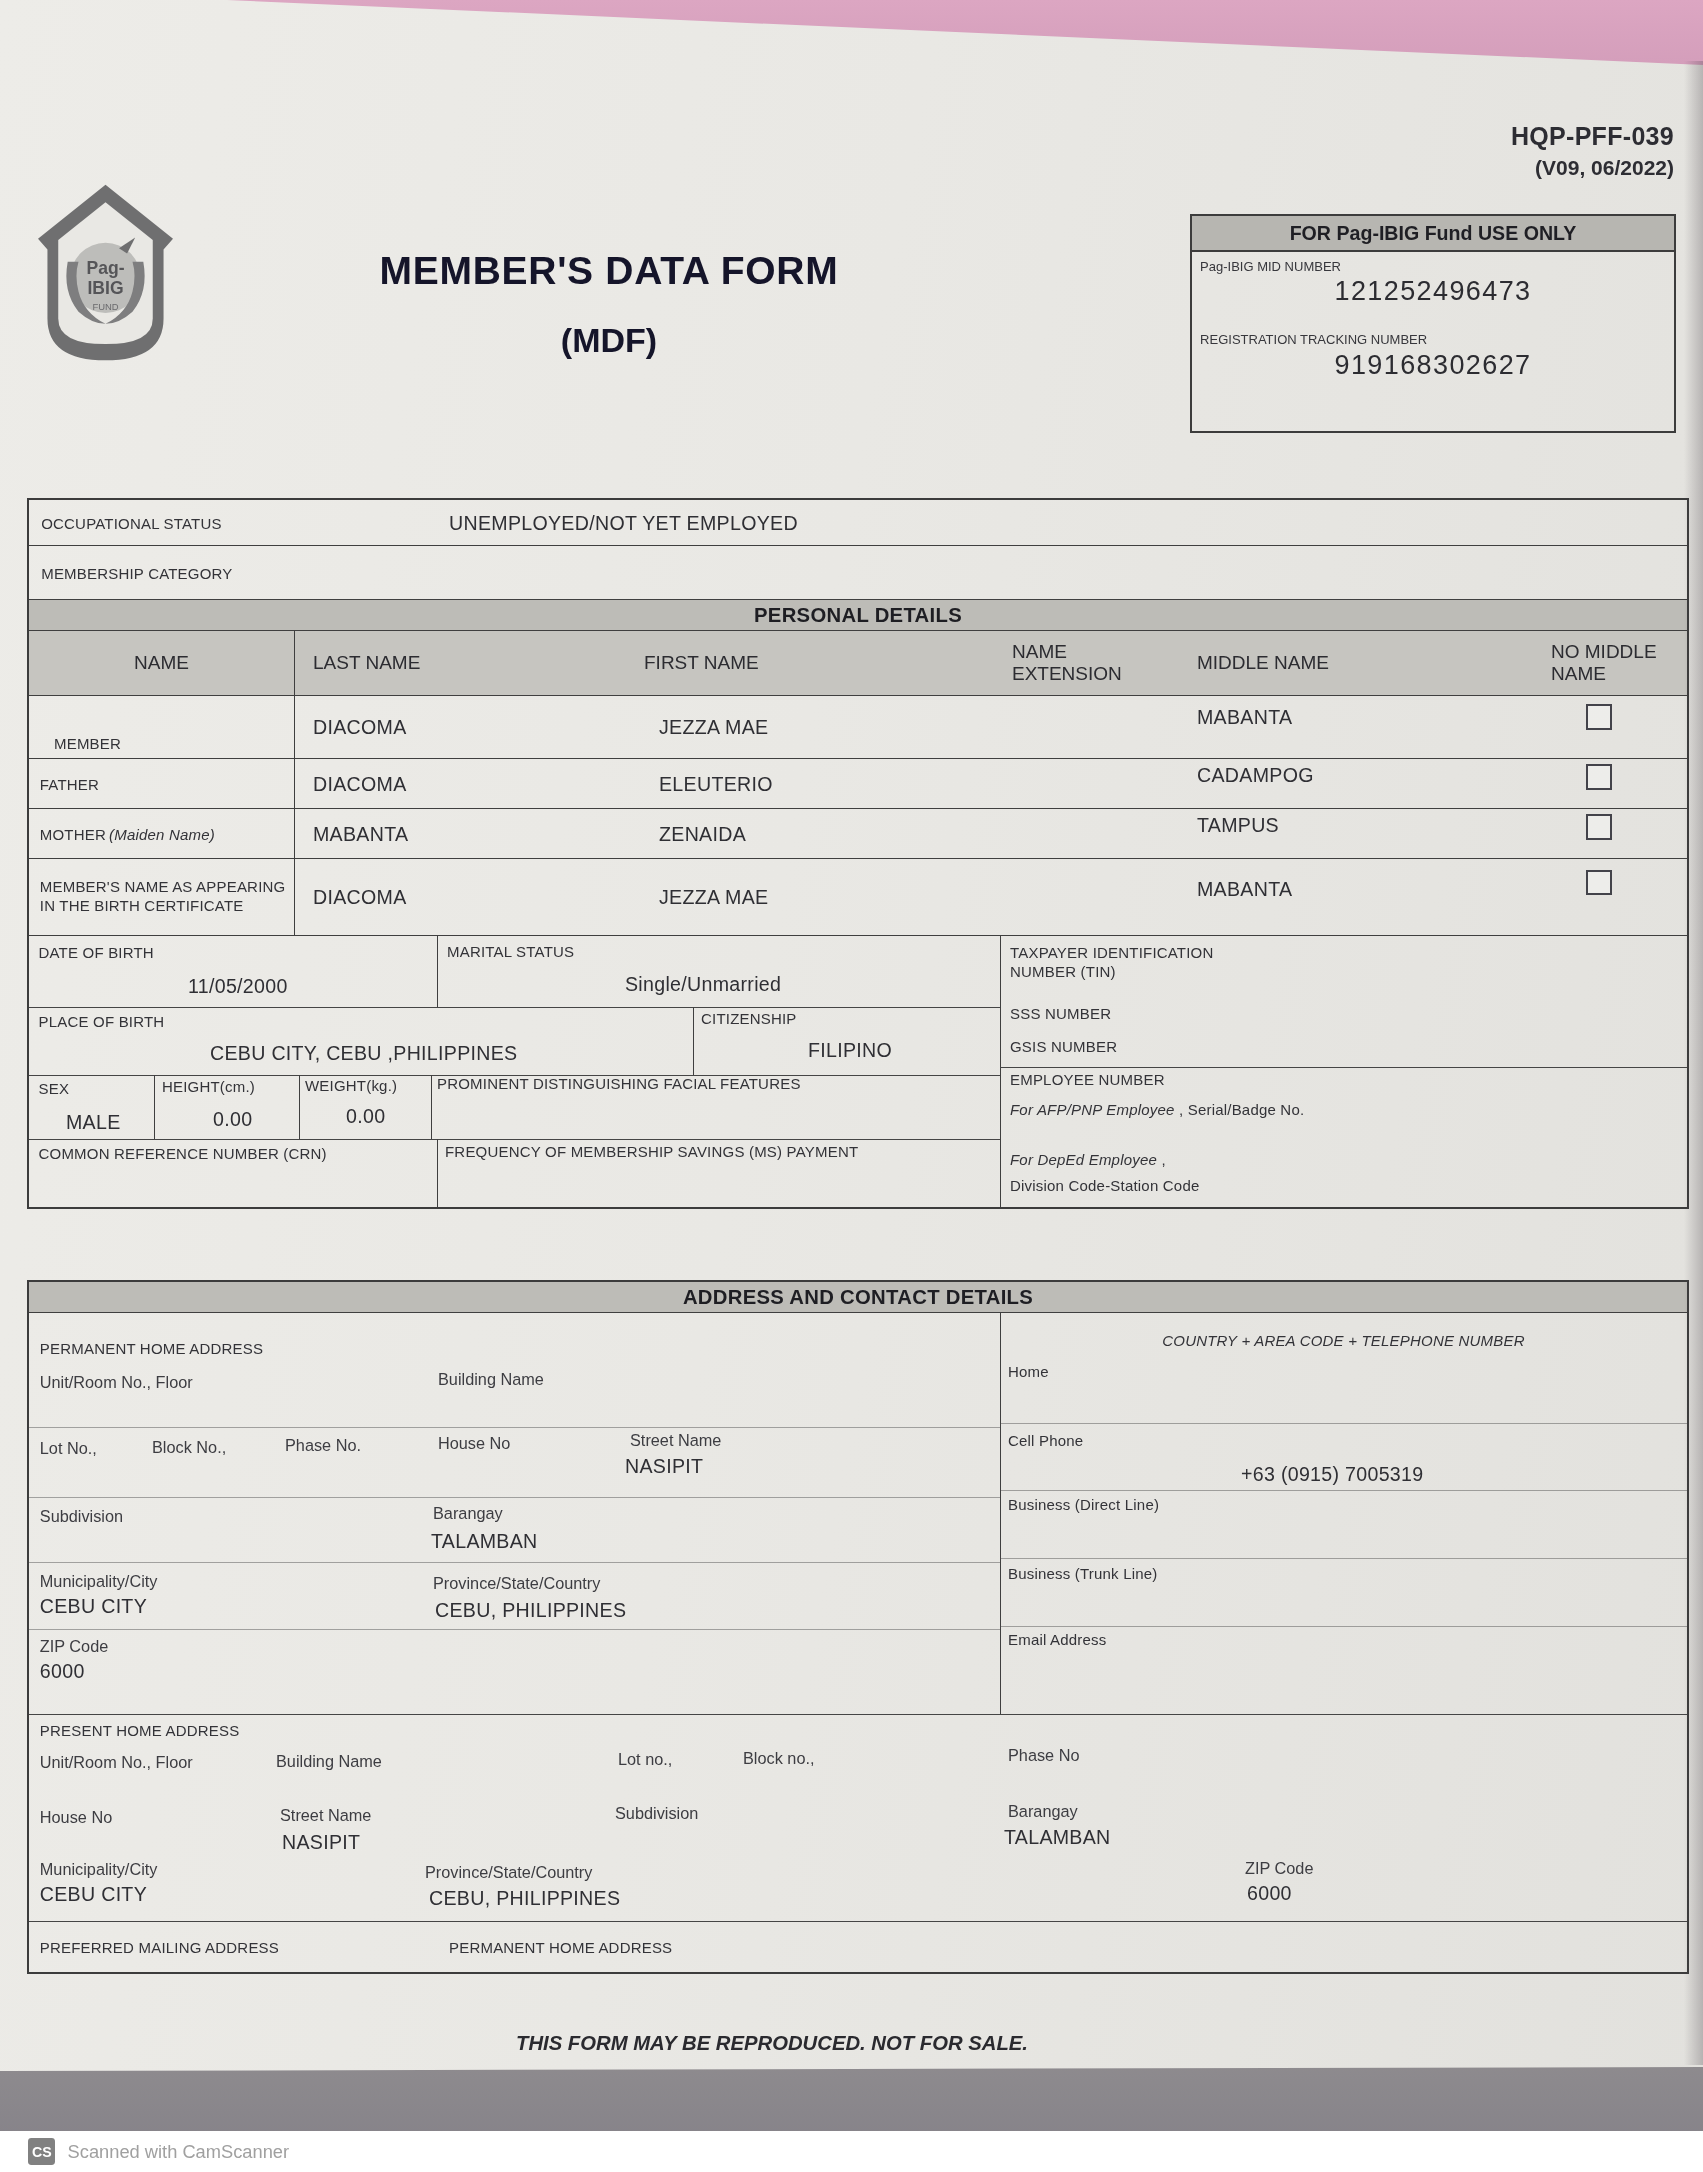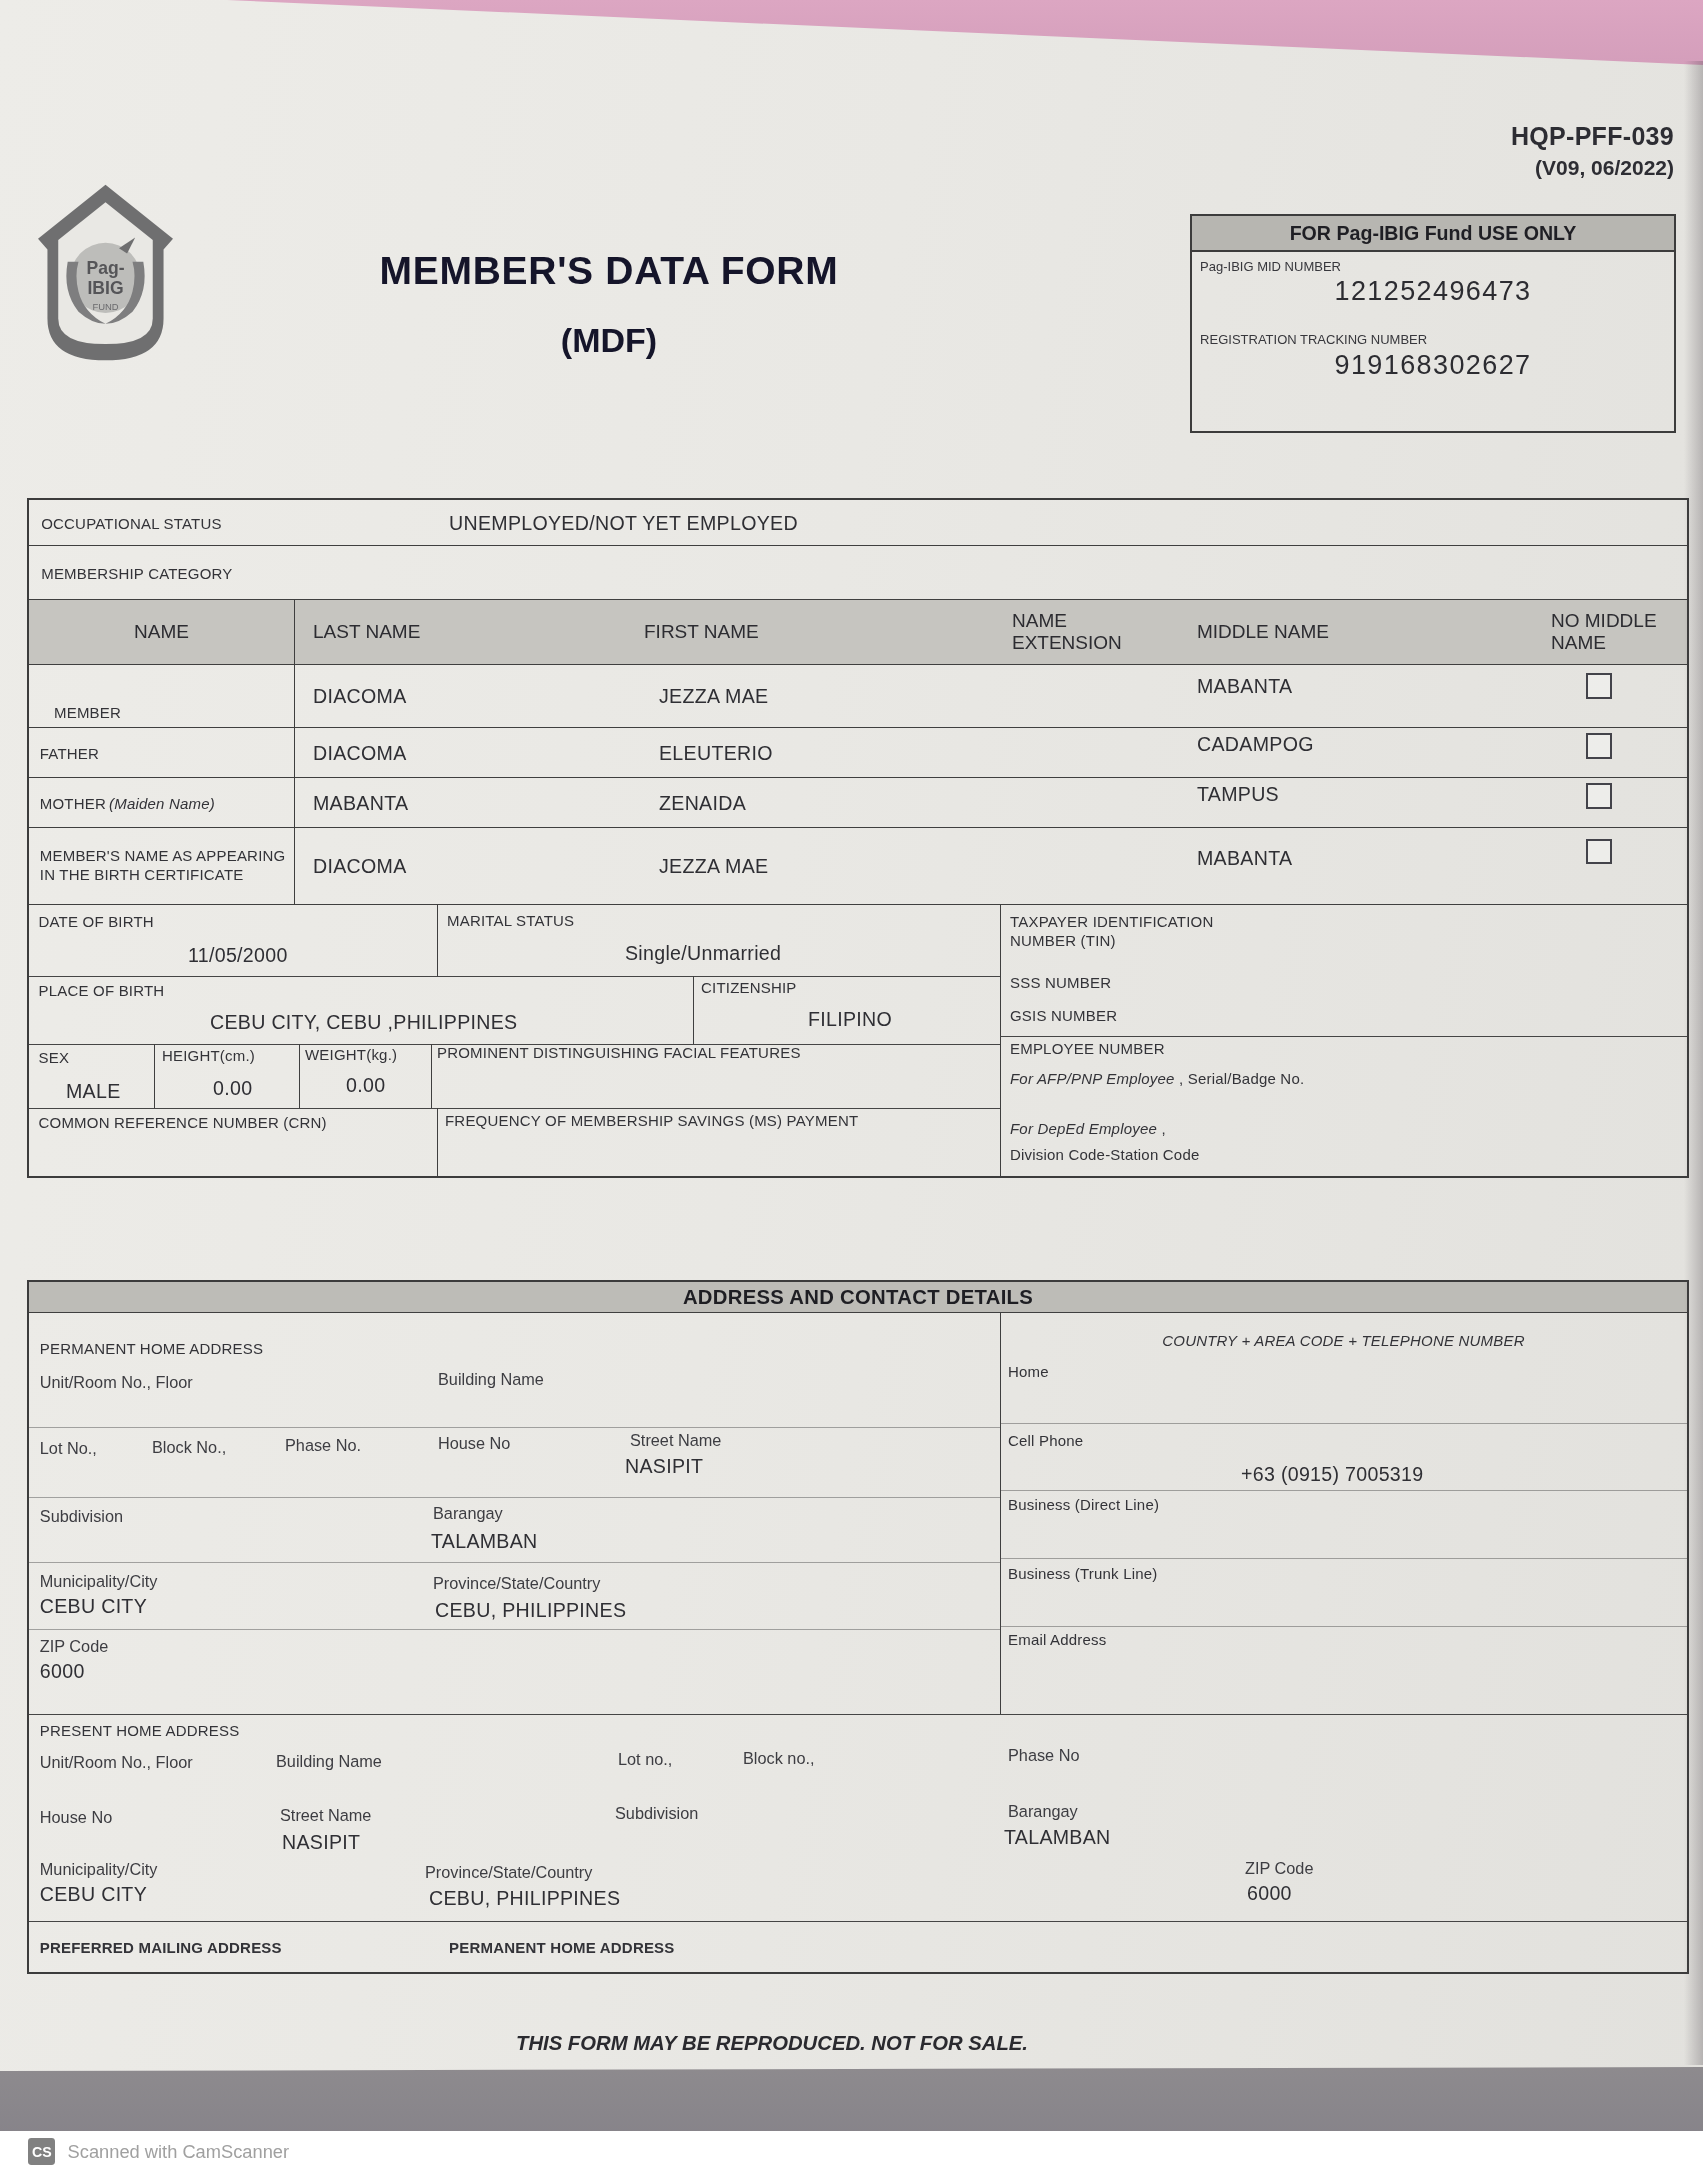--- a/index.html
+++ b/index.html
@@ -98,20 +98,21 @@
       <div class="row" style="height:45px;">
         <span class="abs vmid lbl" style="left:12.2px;">OCCUPATIONAL STATUS</span>
         <span class="abs vmid val" style="left:420px;">UNEMPLOYED/NOT YET EMPLOYED</span>
       </div>
 
       <div class="row" style="height:53px;">
         <span class="abs vmid lbl" style="left:12.2px;">MEMBERSHIP CATEGORY</span>
         <span class="abs vmid val" style="left:420px;"></span>
       </div>
 
+      <div class="graybar">PERSONAL DETAILS</div>
 
       <div class="row" style="height:64px;background:#c6c5c0;">
         <span class="vline" style="left:265px;top:0;bottom:0;"></span>
         <span class="abs vmid hdr-cell" style="left:0;width:265px;text-align:center;">NAME</span>
         <span class="abs vmid hdr-cell" style="left:284px;">LAST NAME</span>
         <span class="abs vmid hdr-cell" style="left:615px;">FIRST NAME</span>
         <span class="abs vmid hdr-cell" style="left:983px;width:135px;line-height:1.15;">NAME EXTENSION</span>
         <span class="abs vmid hdr-cell" style="left:1168px;">MIDDLE NAME</span>
         <span class="abs vmid hdr-cell" style="left:1522px;width:122px;line-height:1.15;text-align:left;">NO MIDDLE NAME</span>
       </div>
@@ -265,21 +266,21 @@
         <span class="abs val" style="left:975px;top:111px;">TALAMBAN</span>
 
         <span class="abs lbl-sm" style="left:10.8px;top:145px;">Municipality/City</span>
         <span class="abs val" style="left:10.8px;top:168px;">CEBU CITY</span>
         <span class="abs lbl-sm" style="left:396px;top:148px;">Province/State/Country</span>
         <span class="abs val" style="left:400px;top:172px;">CEBU, PHILIPPINES</span>
         <span class="abs lbl-sm" style="left:1216px;top:144px;">ZIP Code</span>
         <span class="abs val" style="left:1218px;top:167px;">6000</span>
       </div>
 
-      <div style="position:relative;height:50px;font-weight:bold;">
+      <div style="position:relative;height:50px;">
         <span class="abs vmid lbl" style="left:10.8px;">PREFERRED MAILING ADDRESS</span>
         <span class="abs vmid lbl" style="left:420px;">PERMANENT HOME ADDRESS</span>
       </div>
     </div>
 
     <div class="abs note-text italic" style="left:27px;top:2032px;width:1490px;text-align:center;font-weight:bold;color:#2a2a2f;">THIS FORM MAY BE REPRODUCED. NOT FOR SALE.</div>
   </div>
 
   <div class="shade-right"></div>
 

